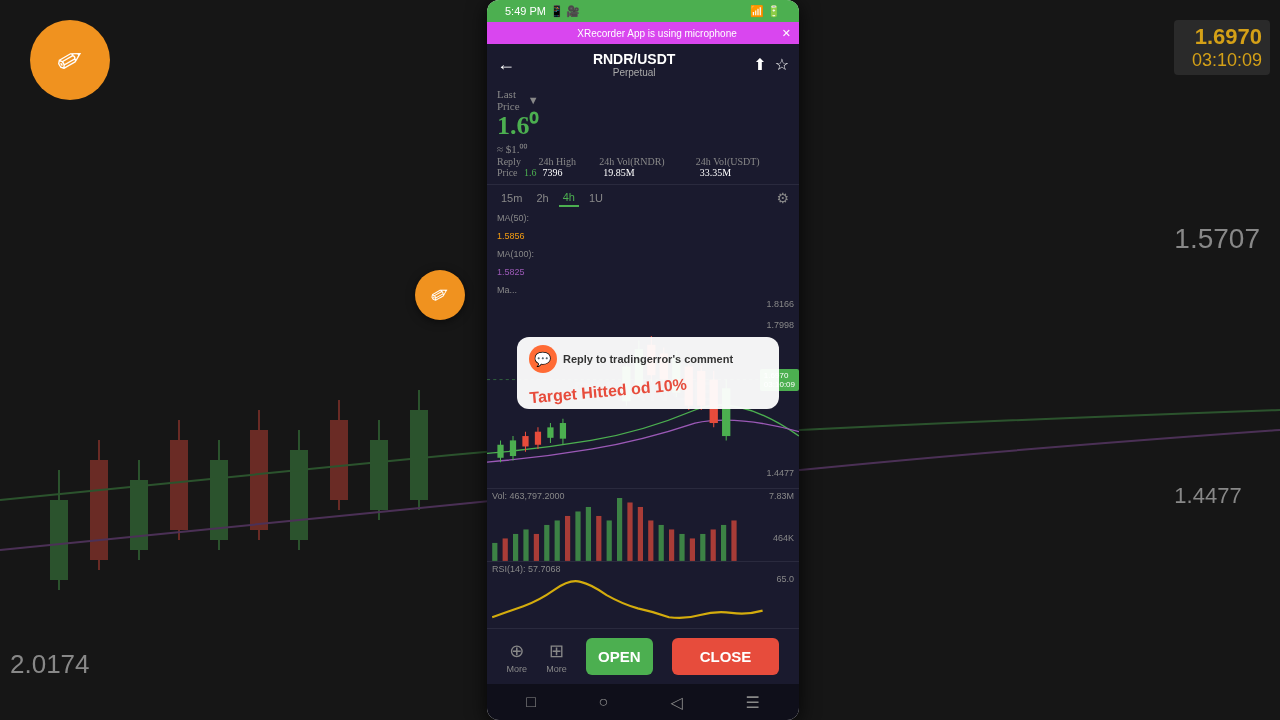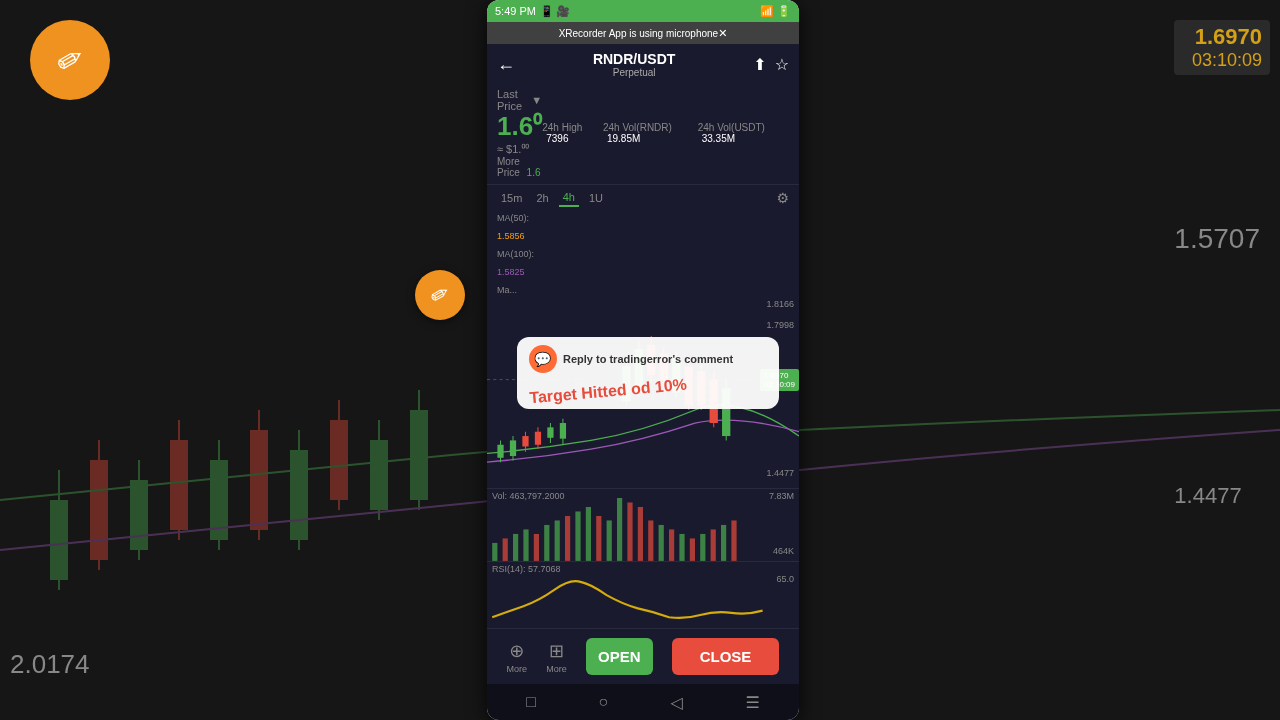--- a/index.html
+++ b/index.html
@@ -129,41 +129,42 @@
       display: flex;
       flex-direction: column;
       box-shadow: 0 4px 20px rgba(0,0,0,0.8);
     }
 
     
     .status-bar {
       background: #4caf50;
       color: white;
       font-size: 11px;
-      padding: 3px 8px;
+      padding: 3px 18px;
       display: flex;
       justify-content: space-between;
       align-items: center;
       height: 22px;
     }
 
     .status-left { display: flex; gap: 4px; align-items: center; }
     .status-right { display: flex; gap: 3px; align-items: center; }
 
     
     .notif-bar {
-      background: #404040;
+      background: #d946ef;
       color: white;
       font-size: 11px;
       padding: 3px 8px;
       text-align: center;
       height: 22px;
       display: flex;
       align-items: center;
-      justify-content: center;
+      justify-content: flex-end;
+      gap: 45px;
     }
 
     
     .header {
       background: #1a1a2e;
       display: flex;
       align-items: center;
       padding: 6px 10px;
       gap: 8px;
       height: 40px;
@@ -478,21 +479,22 @@
 
     
     .chart-svg {
       width: 100%;
       height: 100%;
     }
 
     .price-row {
       display: flex;
       justify-content: space-between;
-      align-items: center;
+      align-items: flex-end;
+      font-family: Liberation Serif, serif;
     }
 
     .price-left { flex: 1; }
   </style>
 </head>
 <body>
 
 <div class="bg-chart">
   <div class="bg-overlay"></div>
 
@@ -579,21 +581,21 @@
   <div class="price-section">
     <div class="price-row">
       <div class="price-left">
         <div class="last-price-label">
           <span>Last Price</span>
           <span>▼</span>
         </div>
         <div class="price-main">1.6⁰</div>
         <div class="price-usd">≈ $1.⁰⁰</div>
         <div class="mark-price">
-          <span>More Price</span>
+          <span>Reply Price</span>
           <span style="color:#4caf50;margin-left:4px;">1.6</span>
         </div>
       </div>
       <div class="price-stats">
         <div class="stat-item">
           <span class="stat-label">24h High</span>
           <span class="stat-val" style="margin-left:4px;">7396</span>
         </div>
         <div class="stat-item">
           <span class="stat-label">24h Vol(RNDR)</span>
@@ -693,21 +695,21 @@
             <div class="comment-title">Reply to tradingerror's comment</div>
           </div>
           <div class="comment-text">Target Hitted od 10%</div>
         </div>
       </div>
     </div>
 
     <div class="chart-vol">
       <div class="vol-label">Vol: 463,797.2000</div>
       <div class="price-level" style="top:2px;">7.83M</div>
-      <div class="price-level" style="bottom:5px;text-align:center;">464K</div>
+      <div class="price-level" style="bottom:18px;text-align:center;">464K</div>
       <svg class="chart-svg" viewBox="0 0 300 80" preserveAspectRatio="none">
 
         <rect x="5" y="60" width="5" height="20" fill="#4caf50" opacity="0.7"></rect>
         <rect x="15" y="55" width="5" height="25" fill="#e74c3c" opacity="0.7"></rect>
         <rect x="25" y="50" width="5" height="30" fill="#4caf50" opacity="0.7"></rect>
         <rect x="35" y="45" width="5" height="35" fill="#4caf50" opacity="0.7"></rect>
         <rect x="45" y="50" width="5" height="30" fill="#e74c3c" opacity="0.7"></rect>
         <rect x="55" y="40" width="5" height="40" fill="#4caf50" opacity="0.7"></rect>
         <rect x="65" y="35" width="5" height="45" fill="#4caf50" opacity="0.7"></rect>
         <rect x="75" y="30" width="5" height="50" fill="#e74c3c" opacity="0.7"></rect>

